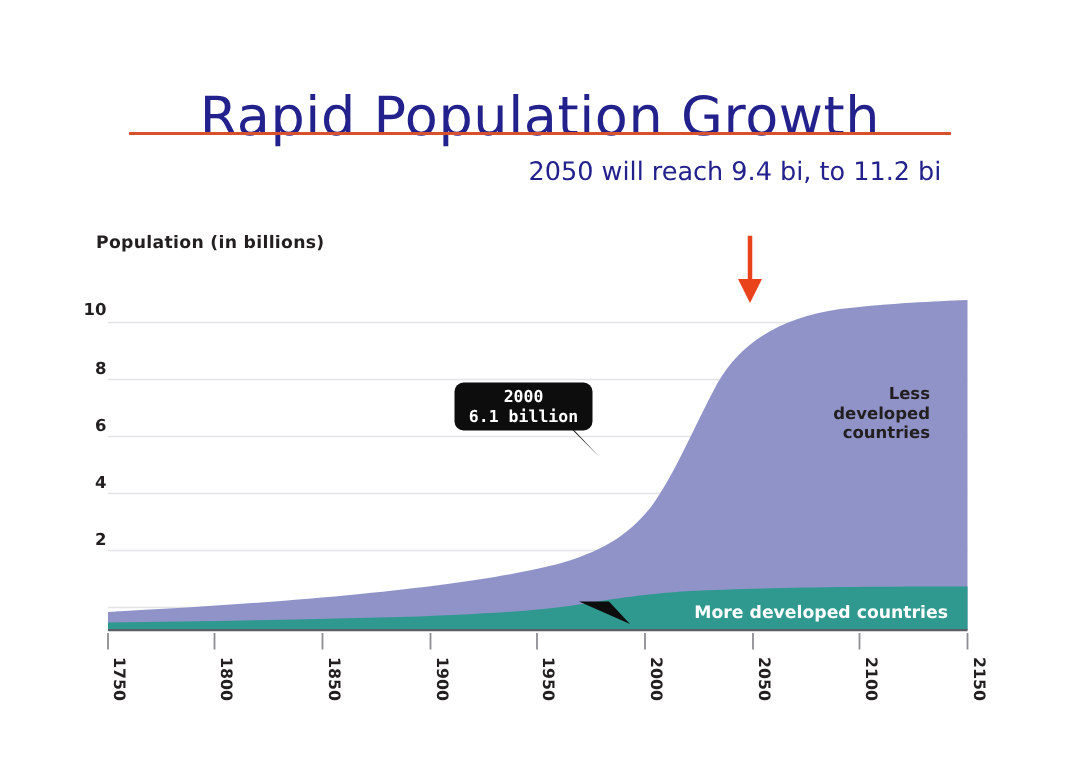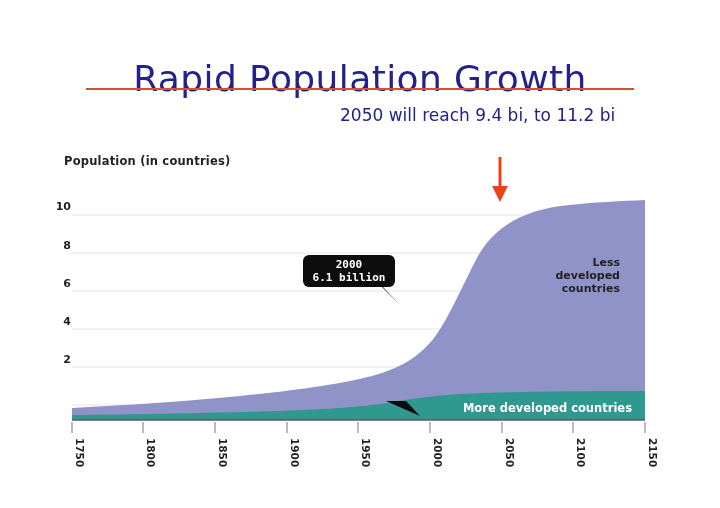--- a/index.html
+++ b/index.html
@@ -36,20 +36,21 @@
     top: 88px;
     width: 548px;
     height: 2px;
     background: #d9512c;
   }
   #slide-subtitle {
     position: absolute;
     left: 340px;
     top: 104px;
     width: 300px;
+    text-align: center;
     font-family: "DejaVu Sans", sans-serif;
     font-size: 17px;
     line-height: 23px;
     color: #23218c;
   }
 
   
   #annotation-arrow {
     position: absolute;
     left: 486px;
@@ -130,21 +131,21 @@
 
 <div id="slide-subtitle">2050 will reach 9.4 bi, to 11.2 bi</div>
 
 <svg id="annotation-arrow" width="28" height="46" viewBox="0 0 28 46">
   <line x1="14" y1="0" x2="14" y2="33" stroke="#e8431b" stroke-width="3"></line>
   <polygon points="14,45 6,29 22,29" fill="#e8431b"></polygon>
 </svg>
 
 <div id="chart-block">
 
-  <div id="axis-title">Population (in countries)</div>
+  <div id="axis-title">Population (in billions)</div>
 
   <svg id="chart-svg" width="720" height="350" viewBox="0 0 720 350">
 
     <g>
       <line class="gridline" x1="72" y1="67" x2="645" y2="67"></line>
       <line class="gridline" x1="72" y1="105" x2="645" y2="105"></line>
       <line class="gridline" x1="72" y1="143" x2="645" y2="143"></line>
       <line class="gridline" x1="72" y1="181" x2="645" y2="181"></line>
       <line class="gridline" x1="72" y1="219" x2="645" y2="219"></line>
       <line class="gridline" x1="72" y1="257" x2="645" y2="257"></line>

